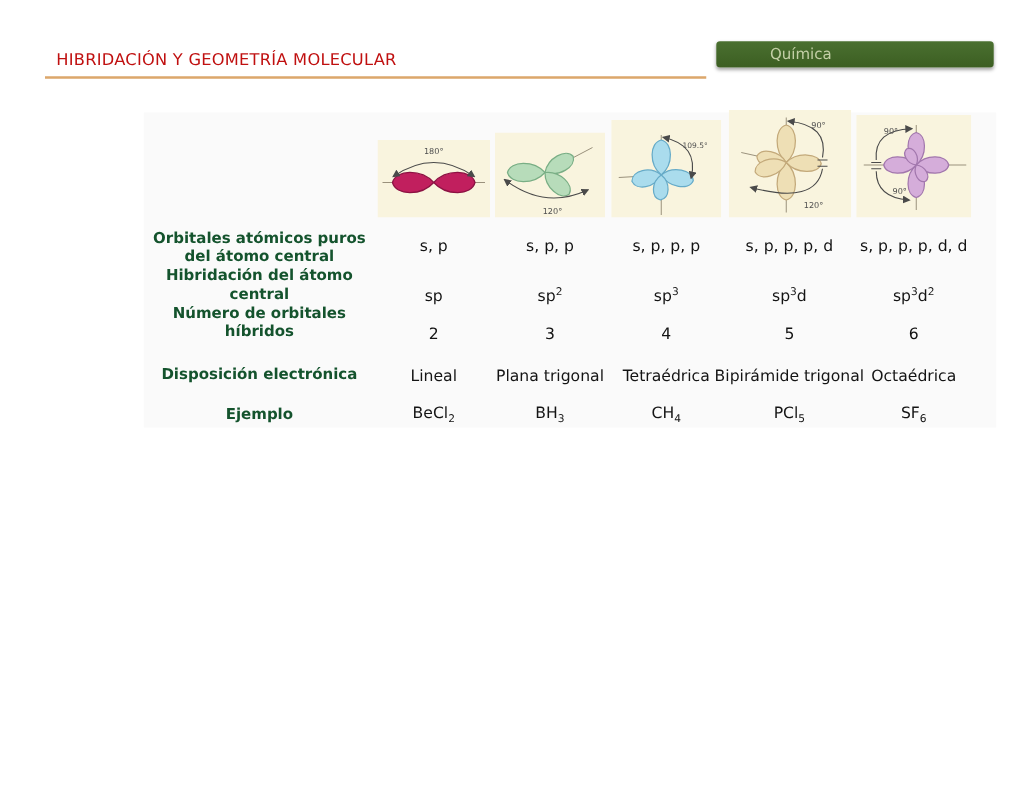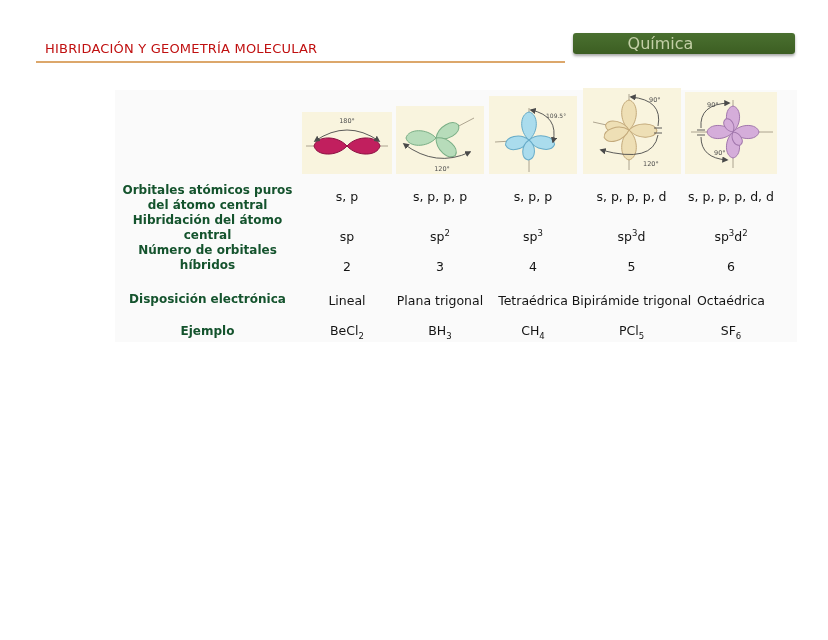--- a/index.html
+++ b/index.html
@@ -14,22 +14,22 @@
     white-space:nowrap;
   }
   .title-rule{
     position:absolute;left:36px;top:61px;width:529px;height:2px;
     background:#dca76b;border:none;margin:0;
   }
   .subject-badge{
     position:absolute;left:573px;top:33px;width:222px;height:21px;
     background:linear-gradient(#4a7030,#3c5e22);
     border-radius:3px;box-shadow:0 2px 3px rgba(0,0,0,.35);
-    color:#c3cfa6;font-size:16px;line-height:21px;
-    text-align:center;padding-right:47px;box-sizing:border-box;
+    color:#c3cfa6;font-size:12px;line-height:21px;
+    text-align:left;padding-right:47px;box-sizing:border-box;padding-left:43px;
   }
   
   .table-wrap{
     position:absolute;left:115px;top:90px;width:682px;height:252px;
     background:#fafafa;
   }
   .tbl{
     display:grid;
     grid-template-columns:185px 94px 92px 94px 103px 96px;
     grid-template-rows:84px 40px 30px 30px 34px 32px;
@@ -143,24 +143,24 @@
       </svg>
     </div>
 
     <div class="cell">
       <div class="rlabel">Orbitales atómicos puros del átomo central</div>
     </div>
     <div class="cell top">
         <span class="val">s, p</span>
       </div>
     <div class="cell top">
+        <span class="val">s, p, p</span>
+      </div>
+    <div class="cell top">
         <span class="val">s, p, p, p</span>
-      </div>
-    <div class="cell top">
-        <span class="val">s, p, p</span>
       </div>
     <div class="cell top">
         <span class="val">s, p, p, p, d</span>
       </div>
     <div class="cell top">
         <span class="val">s, p, p, p, d, d</span>
       </div>
 
     <div class="cell">
       <div class="rlabel">Hibridación del átomo central</div>

